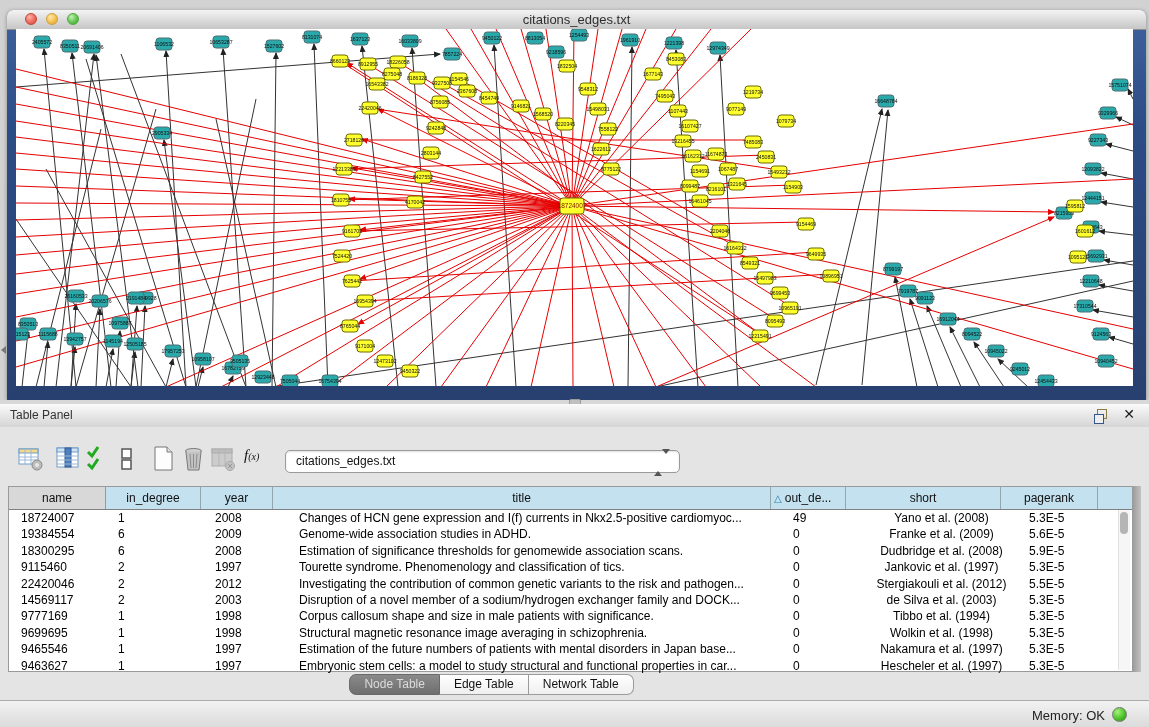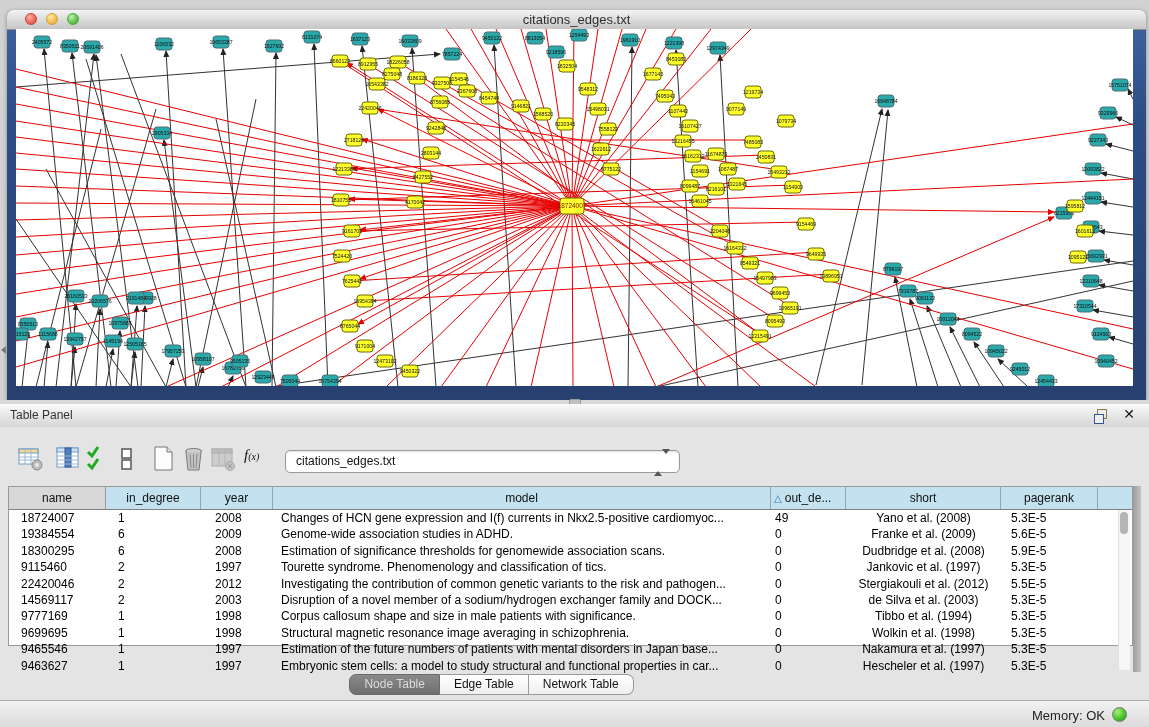--- a/index.html
+++ b/index.html
@@ -40,33 +40,33 @@
   
   #panel-body{position:absolute;left:0;top:427px;width:1149px;height:273px;background:#e4e4e4;}
   .tool-icon{position:absolute;top:18px;width:28px;height:28px;}
   #tb-dropdown{position:absolute;left:285px;top:23px;width:393px;height:21px;background:#fff;
     border:1px solid #9a9a9a;border-radius:5px;box-shadow:inset 0 1px 2px rgba(0,0,0,.12);}
   #tb-dropdown .val{position:absolute;left:10px;top:3px;font-size:12px;color:#111;}
   #tb-dropdown .arrows{position:absolute;right:9px;top:3px;}
   #tb-dropdown .arrows .up{width:0;height:0;border-left:4px solid transparent;border-right:4px solid transparent;border-bottom:5px solid #555;margin-bottom:3px;}
   #tb-dropdown .arrows .dn{width:0;height:0;border-left:4px solid transparent;border-right:4px solid transparent;border-top:5px solid #555;}
   
-  #table{position:absolute;left:8px;top:59px;width:1125px;height:160px;background:#fff;border:1px solid #9a9a9a;box-sizing:border-box;}
+  #table{position:absolute;left:8px;top:59px;width:1125px;height:186px;background:#fff;border:1px solid #9a9a9a;box-sizing:border-box;}
   #thead-row{display:flex;height:22px;background:#c3e1ef;border-bottom:1px solid #808080;}
   .th{box-sizing:border-box;border-right:1px solid #93a6b0;font-size:12px;color:#111;
       display:flex;align-items:center;justify-content:center;overflow:hidden;white-space:nowrap;}
   .th.c0{background:#d8d8d8;border-right:1px solid #9a9a9a;}
   .th.c4{justify-content:flex-start;padding-left:3px;}
   .sort-tri{color:#2f7fa8;font-size:10px;margin-right:3px;}
   #tbody{position:relative;}
   .tr{display:flex;height:16.4px;line-height:16.4px;}
   .td{box-sizing:border-box;font-size:12px;color:#000;overflow:hidden;white-space:nowrap;}
   .c0{width:97px;}.c1{width:95px;}.c2{width:72px;}.c3{width:498px;}.c4{width:75px;}.c5{width:155px;text-align:right;}.c6{width:97px;}
   .td.c0{padding-left:12px;}.td.c1{padding-left:12px;}.td.c2{padding-left:14px;}
-  .td.c3{padding-left:8px;}.td.c4{padding-left:4px;}.td.c5{text-align:center;}.td.c6{padding-left:10px;}
+  .td.c3{padding-left:8px;margin-left:18px;}.td.c4{padding-left:4px;}.td.c5{text-align:center;}.td.c6{padding-left:10px;}
   #vscroll{position:absolute;right:2px;top:23px;width:11px;height:160px;background:#f6f6f6;border-left:1px solid #e0e0e0;}
   #vscroll .thumb{position:absolute;left:1px;top:2px;width:8px;height:22px;background:#b5b5b5;border-radius:4px;}
   #right-gutter{position:absolute;left:1133px;top:59px;width:8px;height:186px;background:linear-gradient(90deg,#9d9d9d,#c2c2c2);}
   
   #tabs{position:absolute;left:0;top:247px;width:983px;height:21px;display:flex;justify-content:center;}
   .tab{height:19px;line-height:19px;font-size:12px;padding:0 14px;background:linear-gradient(180deg,#ffffff,#efefef);
        border:1px solid #9b9b9b;border-left:none;color:#111;}
   .tab:first-child{border-left:1px solid #9b9b9b;border-radius:7px 0 0 7px;}
   .tab:last-child{border-radius:0 7px 7px 0;}
   .tab.sel{background:linear-gradient(180deg,#8a8a8a,#6e6e6e);color:#dcdcdc;border-color:#6a6a6a;}
@@ -830,21 +830,21 @@
         <div class="th c0">
           <span>name</span>
         </div>
         <div class="th c1">
           <span>in_degree</span>
         </div>
         <div class="th c2">
           <span>year</span>
         </div>
         <div class="th c3">
-          <span>model</span>
+          <span>title</span>
         </div>
         <div class="th c4">
           <span class="sort-tri">△</span>
           <span>out_de...</span>
         </div>
         <div class="th c5">
           <span>short</span>
         </div>
         <div class="th c6">
           <span>pagerank</span>

